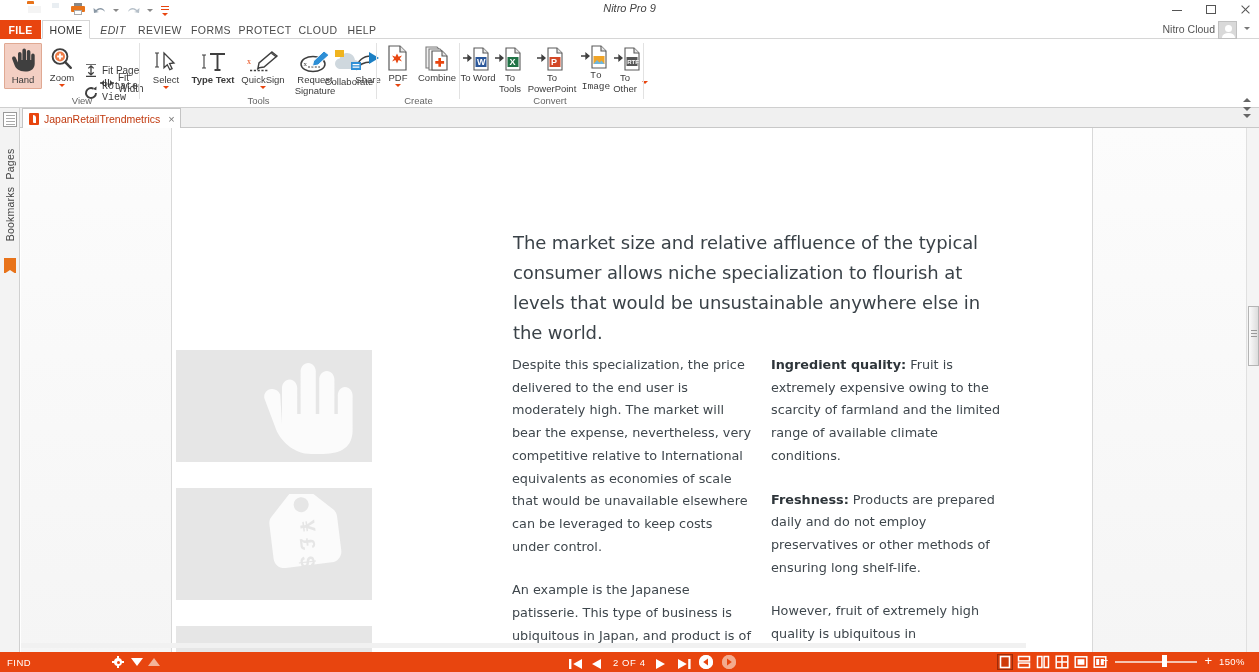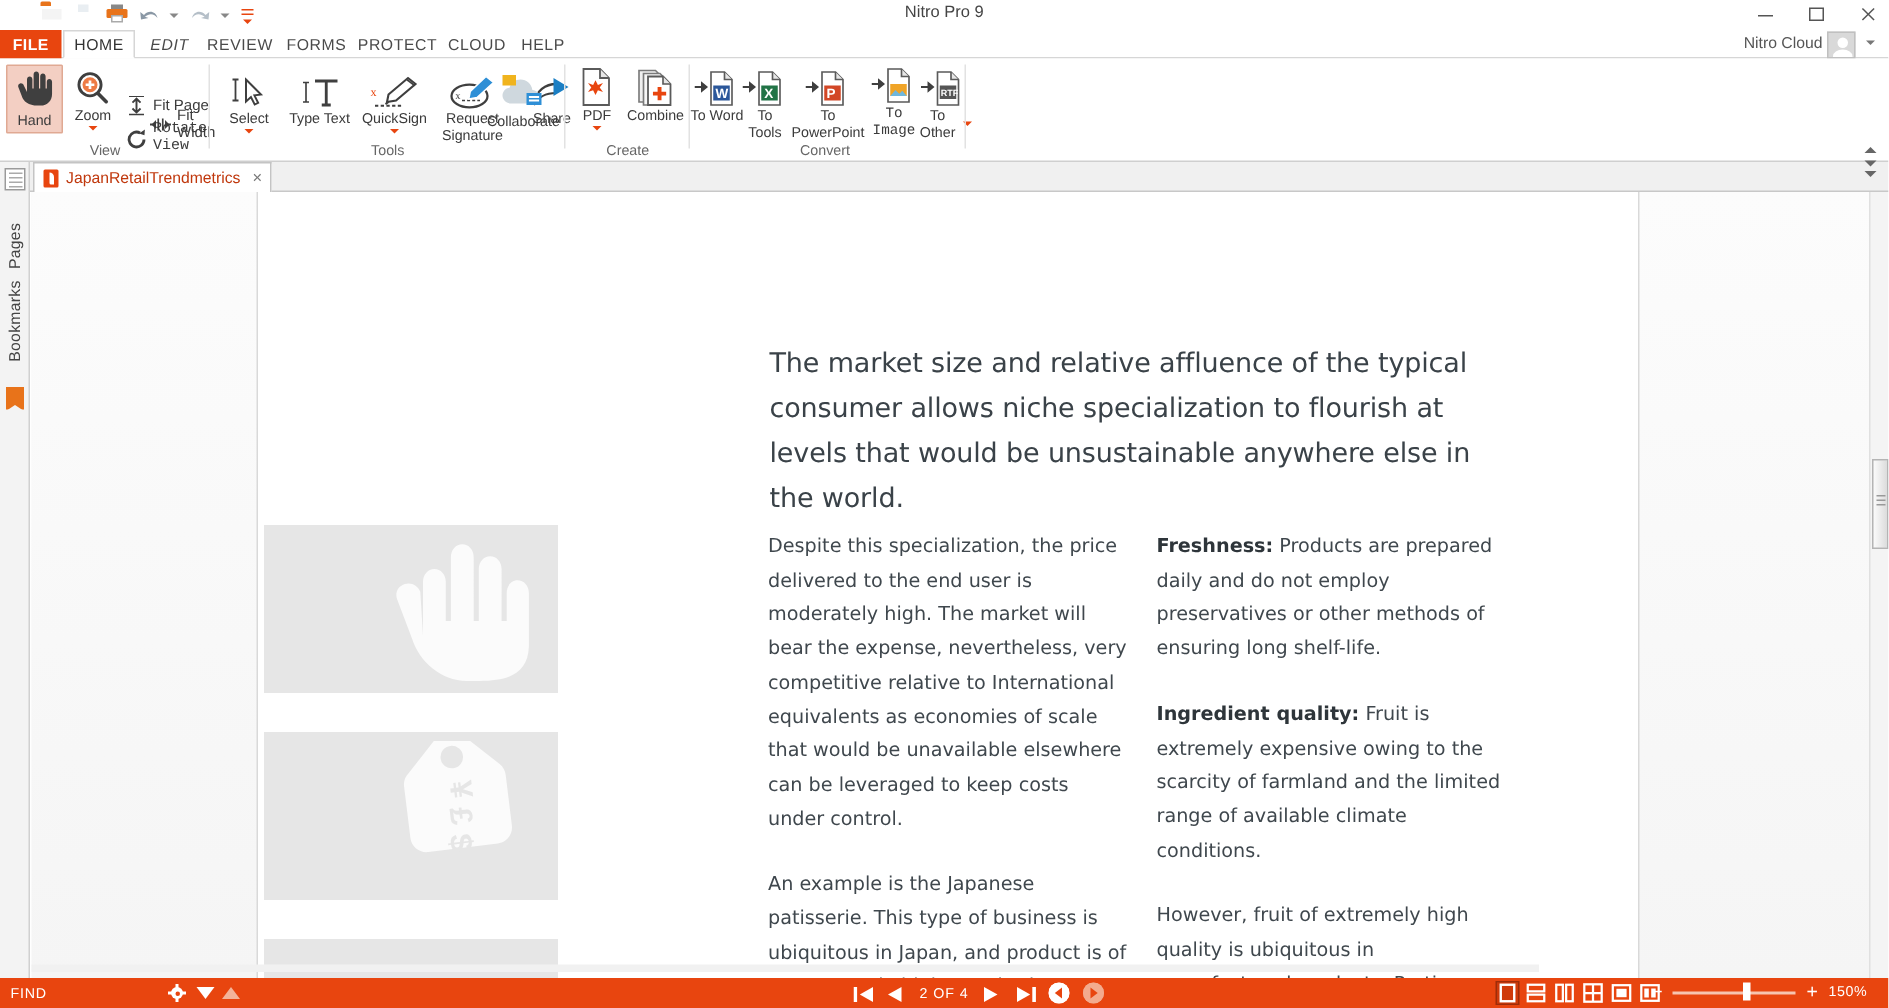--- a/index.html
+++ b/index.html
@@ -4,21 +4,21 @@
 <style>
   * { box-sizing: border-box; margin:0; padding:0; }
   html,body {
     width:1259px; height:672px; overflow:hidden;
     font-family:"Liberation Sans", sans-serif;
     background:#ffffff;
   }
   #app { position:relative; width:1259px; height:672px; }
 
   
-  .titlebar{ position:absolute; left:0; top:0; width:1259px; height:20px; background:#fff; }
+  .titlebar{ position:absolute; left:0; top:0; width:1259px; height:20px; background:#fff;font-style:italic; }
   .title-text{
     position:absolute; left:0; top:2px; width:1259px; text-align:center;
     font-size:11px; color:#444;
   }
   .win-btns{ position:absolute; right:6px; top:1px; display:flex; gap:18px; align-items:center; }
   .win-btn{ width:16px; height:16px; position:relative; cursor:default; }
   .win-btn .m{ position:absolute; left:3px; top:9px; width:10px; height:1px; background:#555; }
   .win-btn .sq{ position:absolute; left:3px; top:4px; width:10px; height:9px; border:1px solid #555; }
   .win-btn .x1,.win-btn .x2{ position:absolute; left:3px; top:8px; width:11px; height:1px; background:#555; }
   .win-btn .x1{ transform:rotate(45deg); }
@@ -313,37 +313,37 @@
       </div>
       <div class="miniopt" style="left:84px; top:42px;font-family:Liberation Mono, monospace;">
         <span class="mg">
           <svg width="14" height="14" viewBox="0 0 14 14">
               <path d="M12 7a5 5 0 1 1-2.6-4.4" fill="none" stroke="#3f3f3f" stroke-width="1.9"></path>
               <path d="M12.6 0.4l-.3 3.8-3.6-1.2z" fill="#3f3f3f"></path>
             </svg>
         </span>
         <span>Rotate View</span>
       </div>
-      <div class="glabel" style="left:0; width:140px;">View</div>
+      <div class="glabel" style="left:12px; width:140px;">View</div>
       <div class="gsep" style="left:139px;"></div>
     </div>
 
     <div class="rgroup" style="left:140px; width:237px;">
       <div class="rbtn" style="left:3px; top:8px;">
         <div class="glyph">
           <svg width="24" height="22" viewBox="0 0 24 22">
               <path d="M3 2v14M1 2h4M1 16h4" stroke="#3f3f3f" stroke-width="1.2" fill="none"></path>
               <path d="M10 2l10 10-4.4.6 2.5 5-2.3 1.1-2.5-5-3.3 3z" fill="#fff" stroke="#3f3f3f" stroke-width="1.3"></path>
             </svg>
         </div>
         <div class="lbl">Select</div>
         <div class="dd"></div>
       </div>
 
-      <div class="rbtn" style="left:50px; top:8px;">
+      <div class="rbtn" style="left:50px; top:8px;font-weight:bold;">
         <div class="glyph">
           <svg width="26" height="22" viewBox="0 0 26 22">
               <path d="M4 4v13M2 4h4M2 17h4" stroke="#3f3f3f" stroke-width="1.1" fill="none"></path>
               <path d="M10 3h15M17.5 3v16M14.5 19h6" stroke="#3f3f3f" stroke-width="1.9" fill="none"></path>
             </svg>
         </div>
         <div class="lbl" style="white-space:pre-line;">Type Text</div>
       </div>
 
       <div class="rbtn" style="left:96px; top:8px; width:54px;">
@@ -558,22 +558,22 @@
 
 
       <div class="doc-lead">The market size and relative affluence of the typical consumer allows niche specialization to flourish at levels that would be unsustainable anywhere else in the world.</div>
 
       <div class="col colL">
         <p><span>Despite this specialization, the price delivered to the end user is moderately high. The market will bear the expense, nevertheless, very competitive relative to International equivalents as economies of scale that would be unavailable elsewhere can be leveraged to keep costs under control.</span></p>
         <p><span>An example is the Japanese patisserie. This type of business is ubiquitous in Japan, and product  is of an extremely high standard - a standard that any-</span></p>
       </div>
 
       <div class="col colR">
+        <p><b>Ingredient quality:</b><span> Fruit is extremely expensive owing to the scarcity of farmland and the limited range of available climate conditions.</span></p>
         <p><b>Freshness:</b><span> Products are prepared daily and do not employ preservatives or other methods of ensuring long shelf-life.</span></p>
-        <p><b>Ingredient quality:</b><span> Fruit is extremely expensive owing to the scarcity of farmland and the limited range of available climate conditions.</span></p>
         <p><span>However, fruit  of extremely high quality is ubiquitous in manufactured products. Portion control, economies</span></p>
       </div>
     </div>
   </div>
 
   <div class="vscroll">
     <div class="vthumb"></div>
   </div>
 
   <div class="hsepbox"></div>

